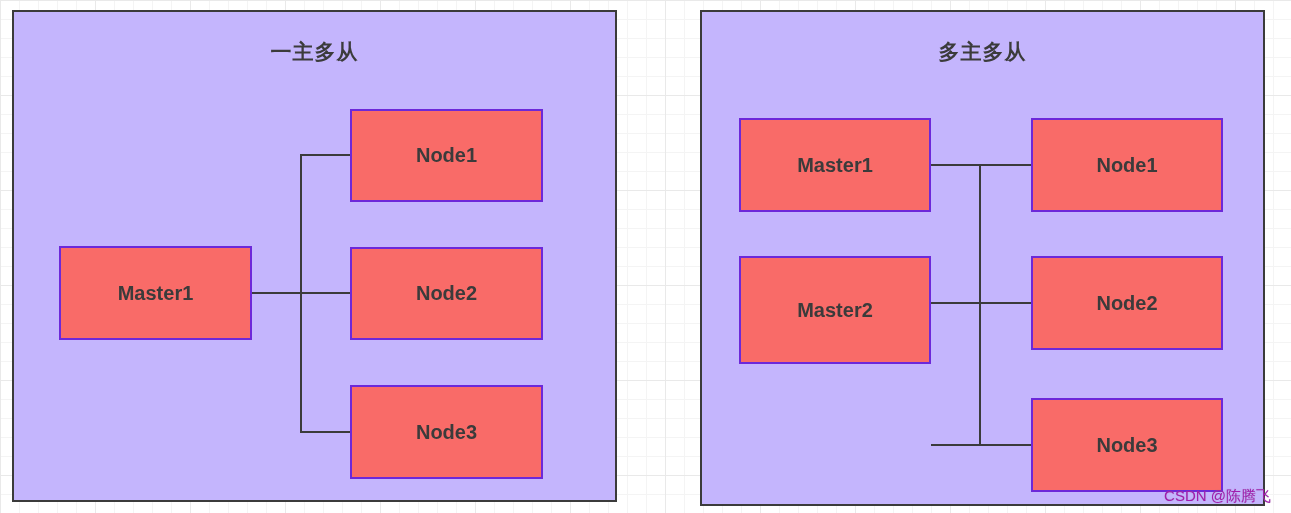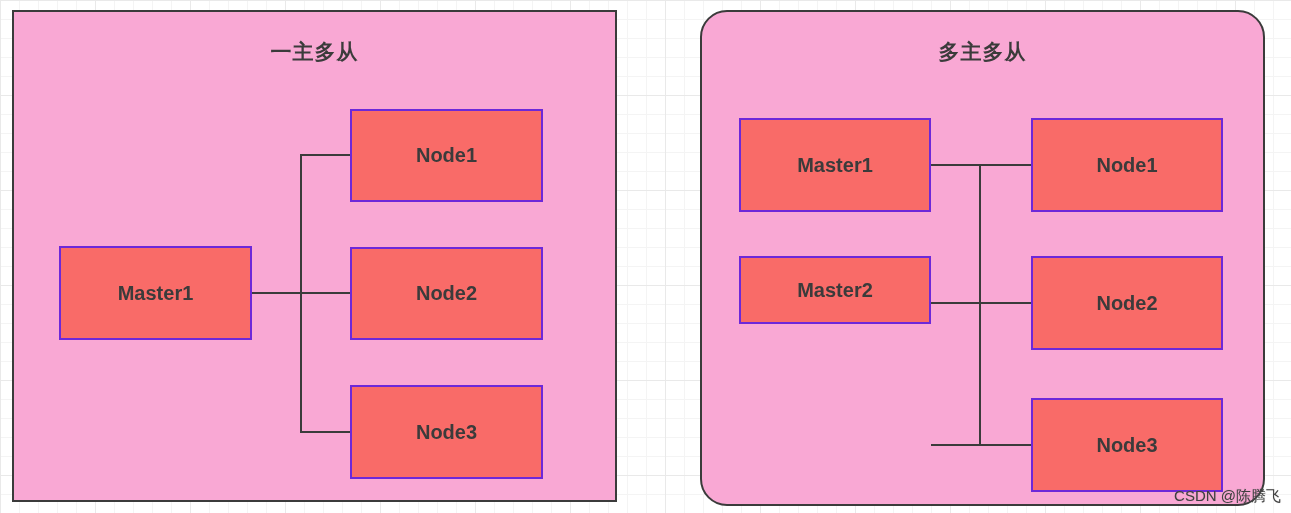--- a/index.html
+++ b/index.html
@@ -9,24 +9,24 @@
     background-color: #ffffff;
     background-image:
       linear-gradient(#e9e9e9 1px, transparent 1px),
       linear-gradient(90deg, #e9e9e9 1px, transparent 1px),
       linear-gradient(#f4f4f4 1px, transparent 1px),
       linear-gradient(90deg, #f4f4f4 1px, transparent 1px);
     background-size: 95px 95px, 95px 95px, 19px 19px, 19px 19px;
   }
   .panel {
     position: absolute; box-sizing: border-box;
-    background: #f9a8d4; border: 2px solid #3b3b3b;
+    background: #c4b5fd; border: 2px solid #3b3b3b;
   }
   .panel-left  { left: 12px;  top: 10px; width: 605px; height: 492px; }
-  .panel-right { left: 700px; top: 10px; width: 565px; height: 496px; border-radius: 27px; }
+  .panel-right { left: 700px; top: 10px; width: 565px; height: 496px; }
   .panel-title {
     position: absolute; left: 0; right: 0; top: 26px; text-align: center;
     font-size: 21px; font-weight: bold; color: #3b3b3b; letter-spacing: 1px;
   }
   .node-box {
     position: absolute; box-sizing: border-box;
     background: #f96b68; border: 2px solid #6d28d9;
     display: flex; align-items: center; justify-content: center;
     font-size: 20px; font-weight: bold; color: #3b3b3b;
   }
@@ -37,33 +37,33 @@
   .lp-node1   { left: 336px; top: 97px;  width: 193px; height: 93px; }
   .lp-node2   { left: 336px; top: 235px; width: 193px; height: 93px; }
   .lp-node3   { left: 336px; top: 373px; width: 193px; height: 94px; }
   .lp-h-main  { left: 238px; top: 280px; width: 98px;  height: 2px; }
   .lp-trunk   { left: 286px; top: 142px; width: 2px;   height: 279px; }
   .lp-h-top   { left: 286px; top: 142px; width: 50px;  height: 2px; }
   .lp-h-bot   { left: 286px; top: 419px; width: 50px;  height: 2px; }
 
   
   .rp-master1 { left: 37px;  top: 106px; width: 192px; height: 94px; }
-  .rp-master2 { left: 37px;  top: 244px; width: 192px; height: 68px; }
+  .rp-master2 { left: 37px;  top: 244px; width: 192px; height: 108px; }
   .rp-master3 { left: 37px;  top: 386px; width: 192px; height: 94px; }
   .rp-node1   { left: 329px; top: 106px; width: 192px; height: 94px; }
   .rp-node2   { left: 329px; top: 244px; width: 192px; height: 94px; }
   .rp-node3   { left: 329px; top: 386px; width: 192px; height: 94px; }
   .rp-h1      { left: 229px; top: 152px; width: 100px; height: 2px; }
   .rp-h2      { left: 229px; top: 290px; width: 100px; height: 2px; }
   .rp-h3      { left: 229px; top: 432px; width: 100px; height: 2px; }
   .rp-trunk   { left: 277px; top: 152px; width: 2px;   height: 282px; }
 
   .watermark {
-    position: absolute; right: 10px; top: 487px;
-    font-size: 15px; color: #404040;
+    position: absolute; right: 20px; top: 487px;
+    font-size: 15px; color: #a21caf;
     text-shadow: 0 0 1px rgba(130,130,130,0.45);
     white-space: nowrap;
     margin-left: 36px;
   }
 </style>
 </head>
 <body>
 
 <div class="panel panel-left">
   <div class="panel-title">一主多从</div>

